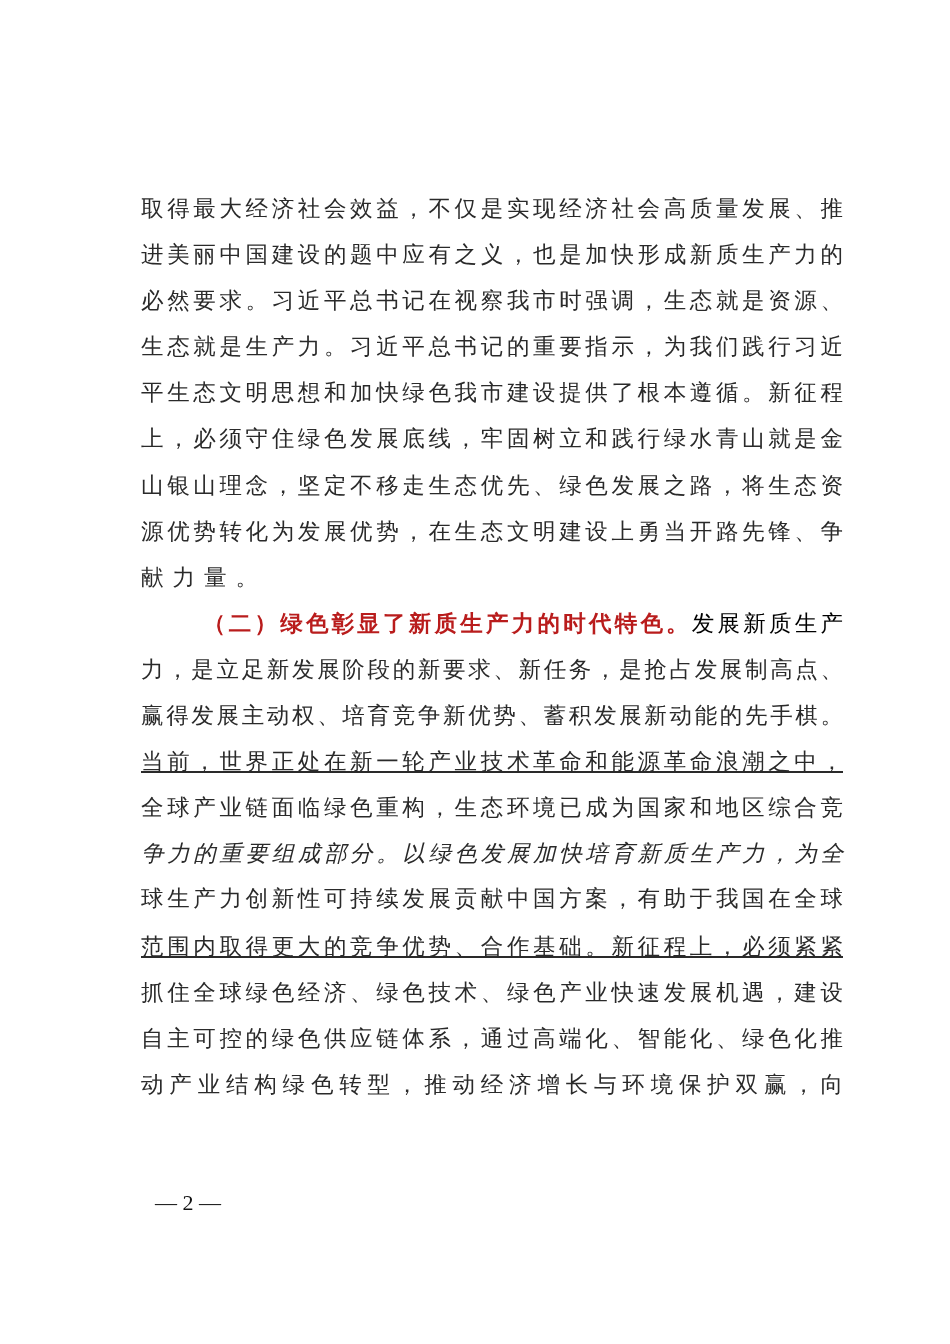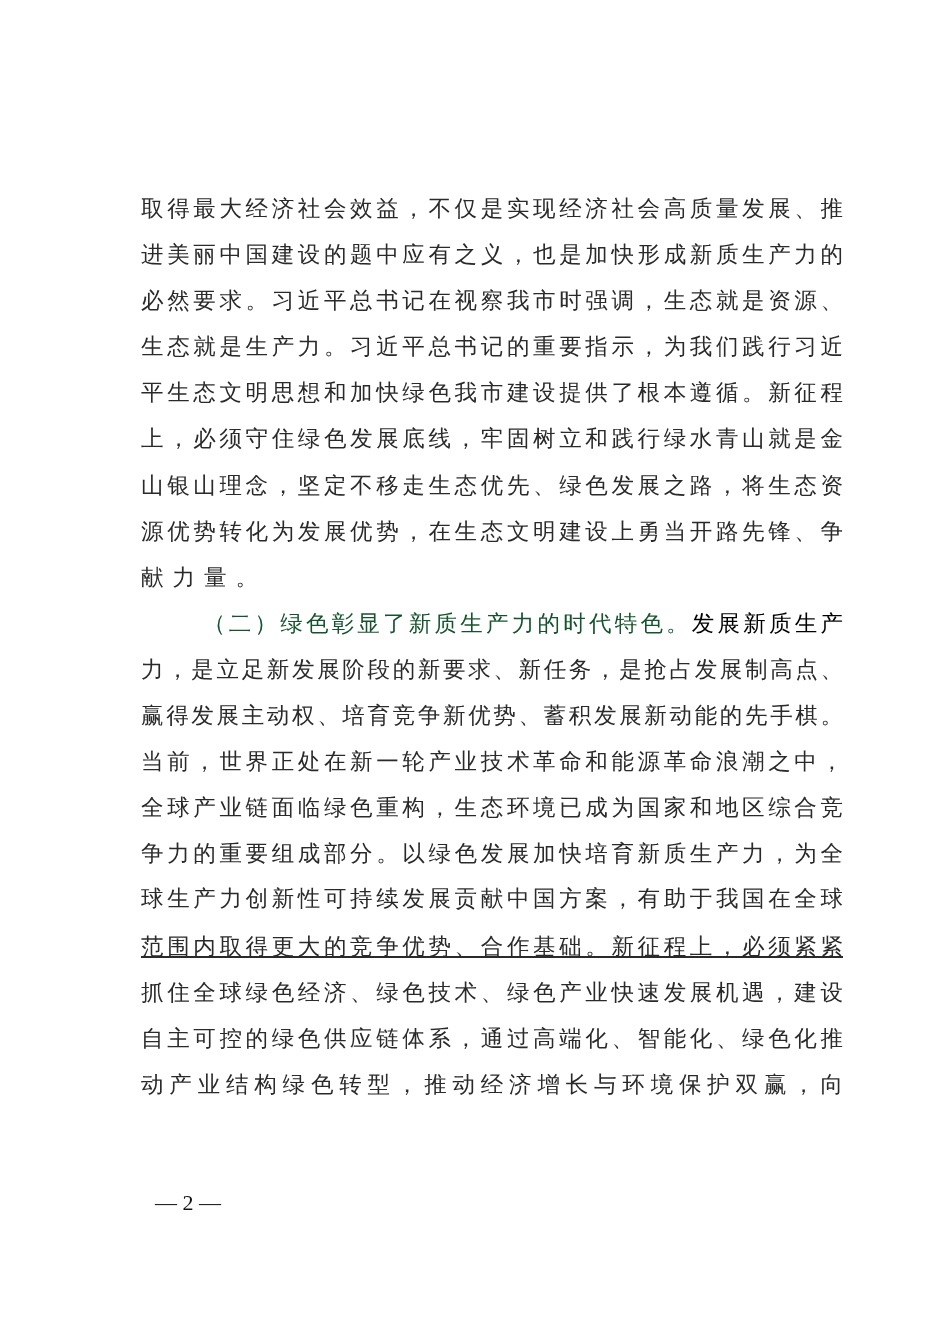--- a/index.html
+++ b/index.html
@@ -40,22 +40,22 @@
     }
     .line.last {
       text-align-last: left;
       letter-spacing: 9px;
     }
     .line.indent {
       padding-left: 62px;
     }
     .heading {
       font-family: "DejaVu Serif", serif;
-      font-weight: normal;
-      color: #14532d;
+      font-weight: bold;
+      color: #b91c1c;
     }
     .rest {
       font-family: "DejaVu Sans", sans-serif;
       font-weight: normal;
       color: #000000;
     }
     .page-number {
       position: absolute;
       left: 143px;
       top: 1190px;
@@ -80,23 +80,23 @@
       <span class="line" style="letter-spacing: 0px;">上，必须守住绿色发展底线，牢固树立和践行绿水青山就是金</span>
       <span class="line" style="letter-spacing: 0px;">山银山理念，坚定不移走生态优先、绿色发展之路，将生态资</span>
       <span class="line" style="letter-spacing: 0px;">源优势转化为发展优势，在生态文明建设上勇当开路先锋、争</span>
       <span class="line last">献力量。</span>
     </div>
 
     <div>
       <span class="line indent" style="letter-spacing: 0px;"><span class="heading">（二）绿色彰显了新质生产力的时代特色。</span><span class="rest">发展新质生产</span></span>
       <span class="line" style="letter-spacing: 0px;">力，是立足新发展阶段的新要求、新任务，是抢占发展制高点、</span>
       <span class="line" style="letter-spacing: 0px;">赢得发展主动权、培育竞争新优势、蓄积发展新动能的先手棋。</span>
-      <span class="line" style="letter-spacing: 0px;">当前，世界正处在新一轮产业技术革命和能源革命浪潮之中，</span>
+      <span class="line" style="letter-spacing: 0px; text-decoration: underline;">当前，世界正处在新一轮产业技术革命和能源革命浪潮之中，</span>
       <span class="line" style="letter-spacing: 0px;">全球产业链面临绿色重构，生态环境已成为国家和地区综合竞</span>
-      <span class="line" style="letter-spacing: 0px;">争力的重要组成部分。以绿色发展加快培育新质生产力，为全</span>
+      <span class="line" style="letter-spacing: 0px; font-style: italic;">争力的重要组成部分。以绿色发展加快培育新质生产力，为全</span>
       <span class="line" style="letter-spacing: 0px; font-family: Liberation Serif, serif;">球生产力创新性可持续发展贡献中国方案，有助于我国在全球</span>
       <span class="line" style="letter-spacing: 0px; text-decoration: underline;">范围内取得更大的竞争优势、合作基础。新征程上，必须紧紧</span>
       <span class="line" style="letter-spacing: 0px;">抓住全球绿色经济、绿色技术、绿色产业快速发展机遇，建设</span>
       <span class="line" style="letter-spacing: 0px;">自主可控的绿色供应链体系，通过高端化、智能化、绿色化推</span>
       <span class="line" style="letter-spacing: 0px;">动产业结构绿色转型，推动经济增长与环境保护双赢，向</span>
     </div>
 
   </div>
 
   <div class="page-number">— 2 —</div>

